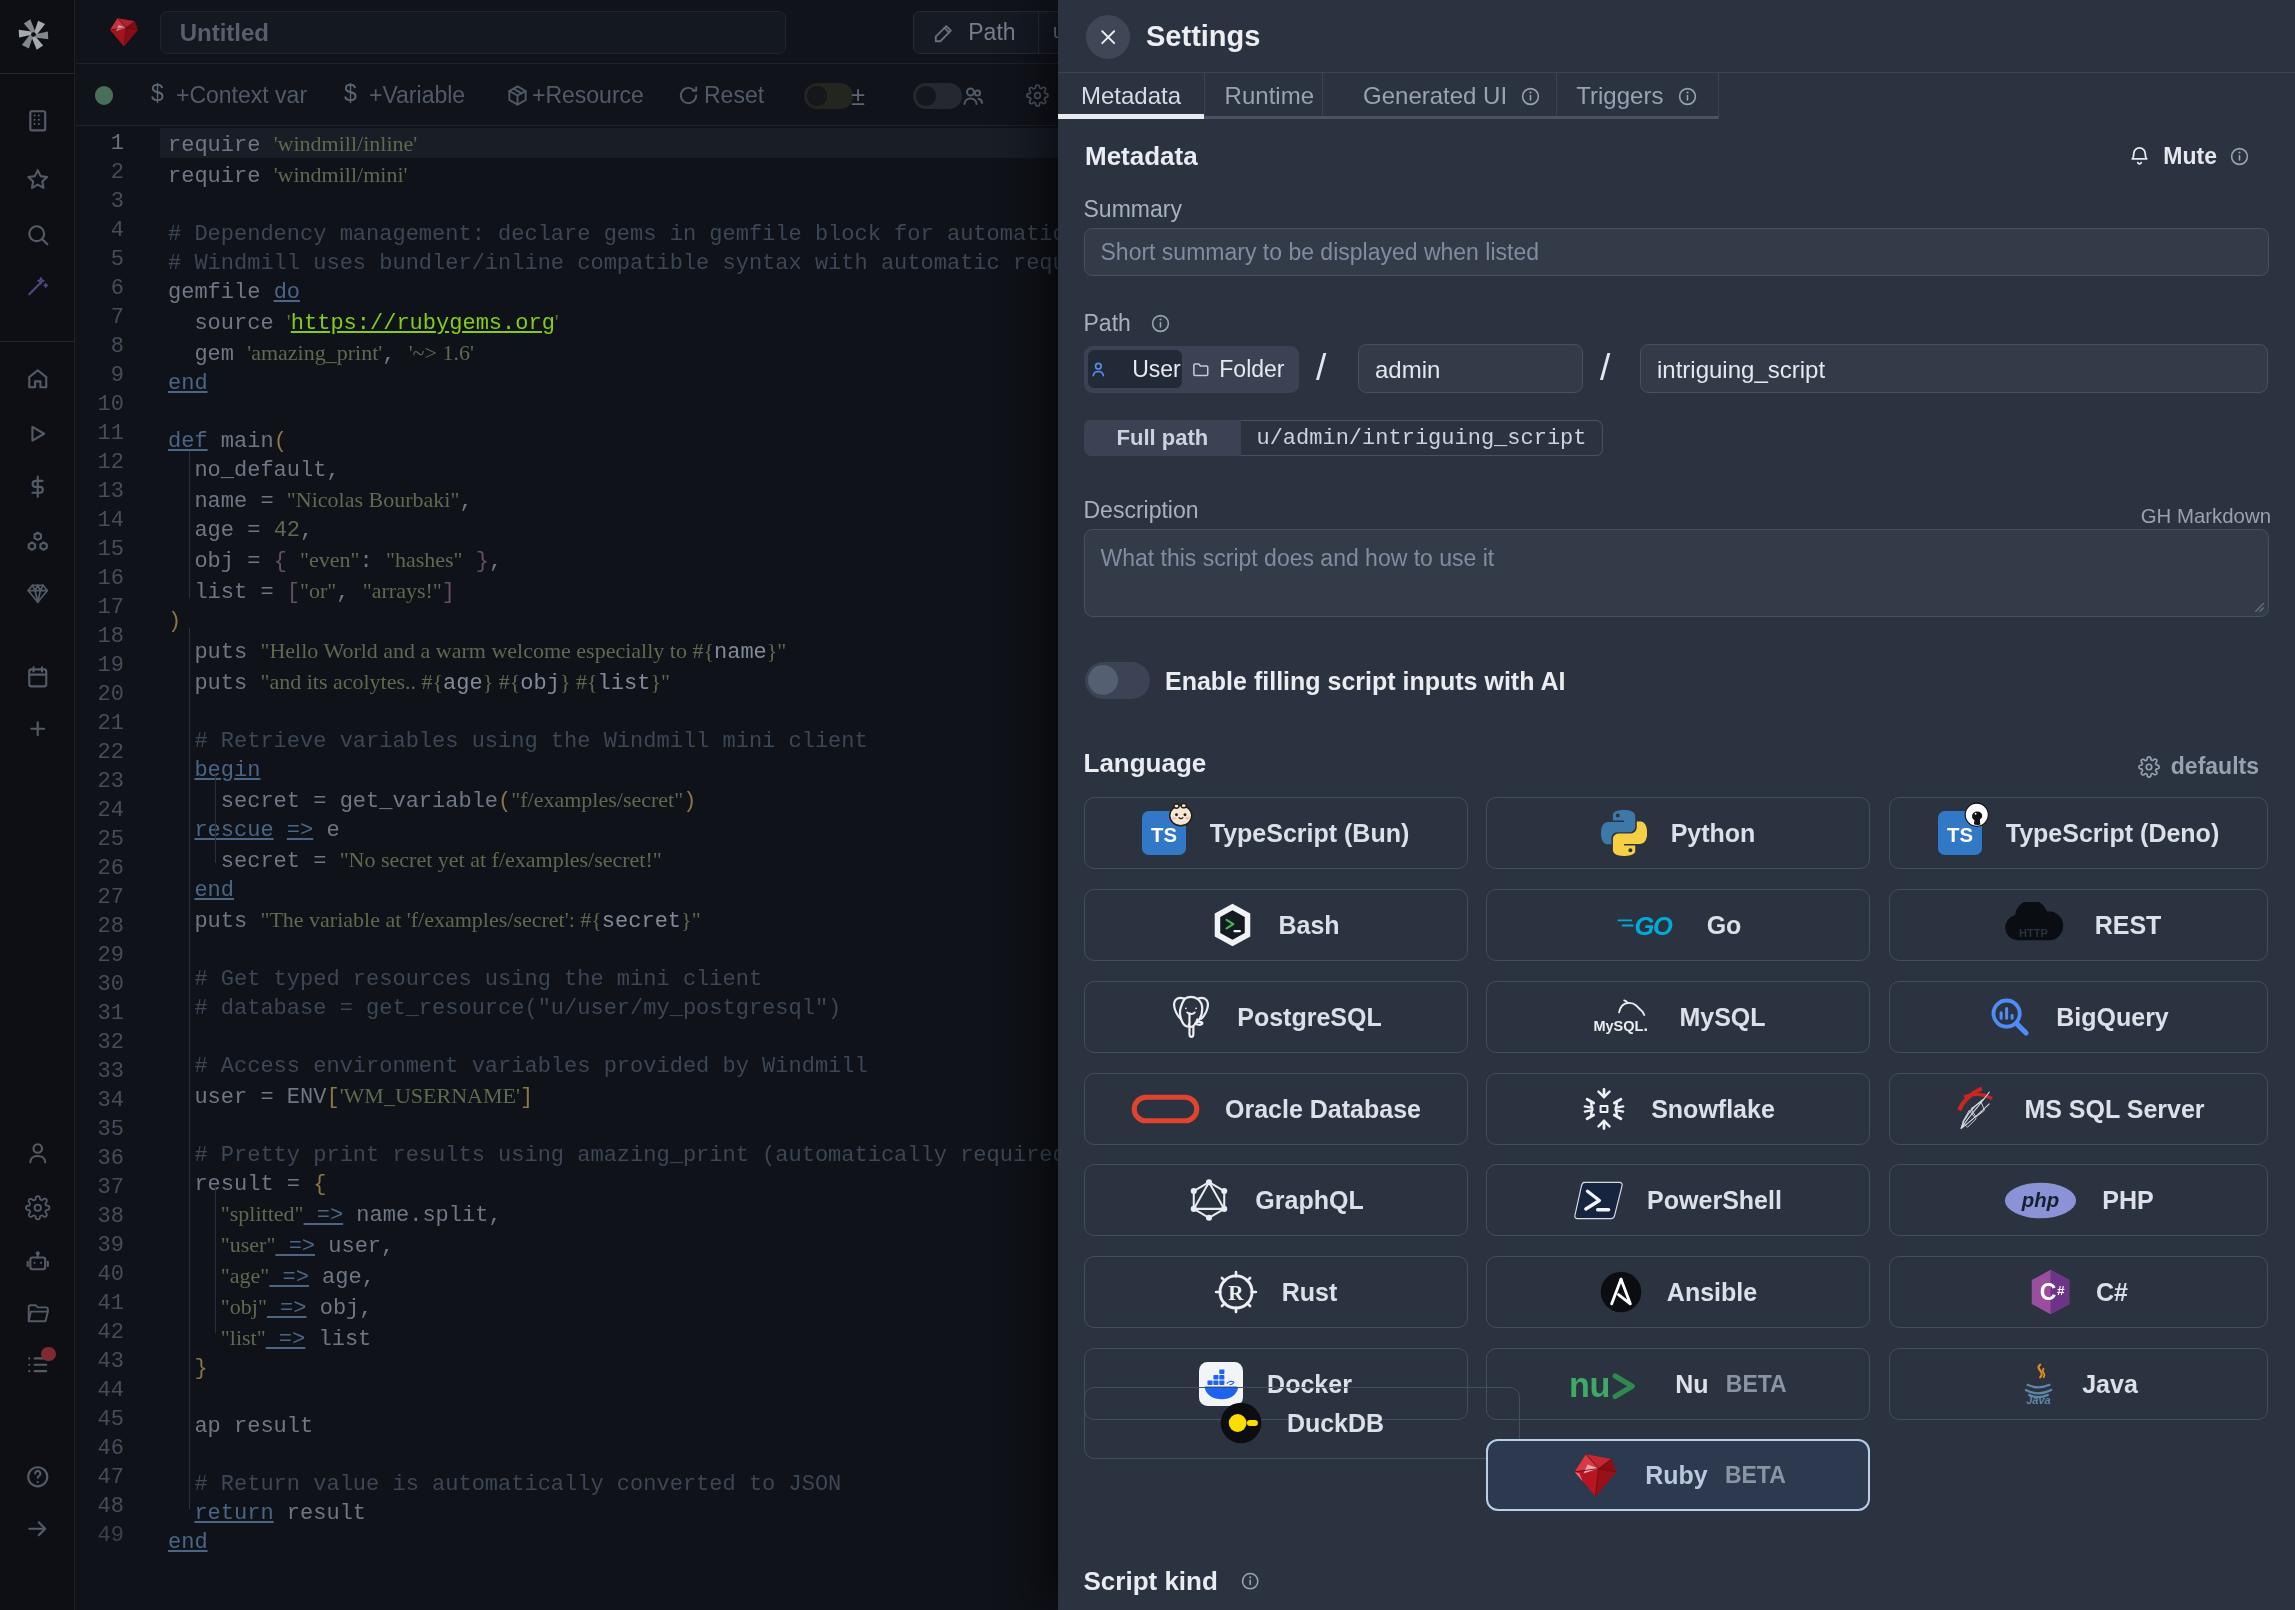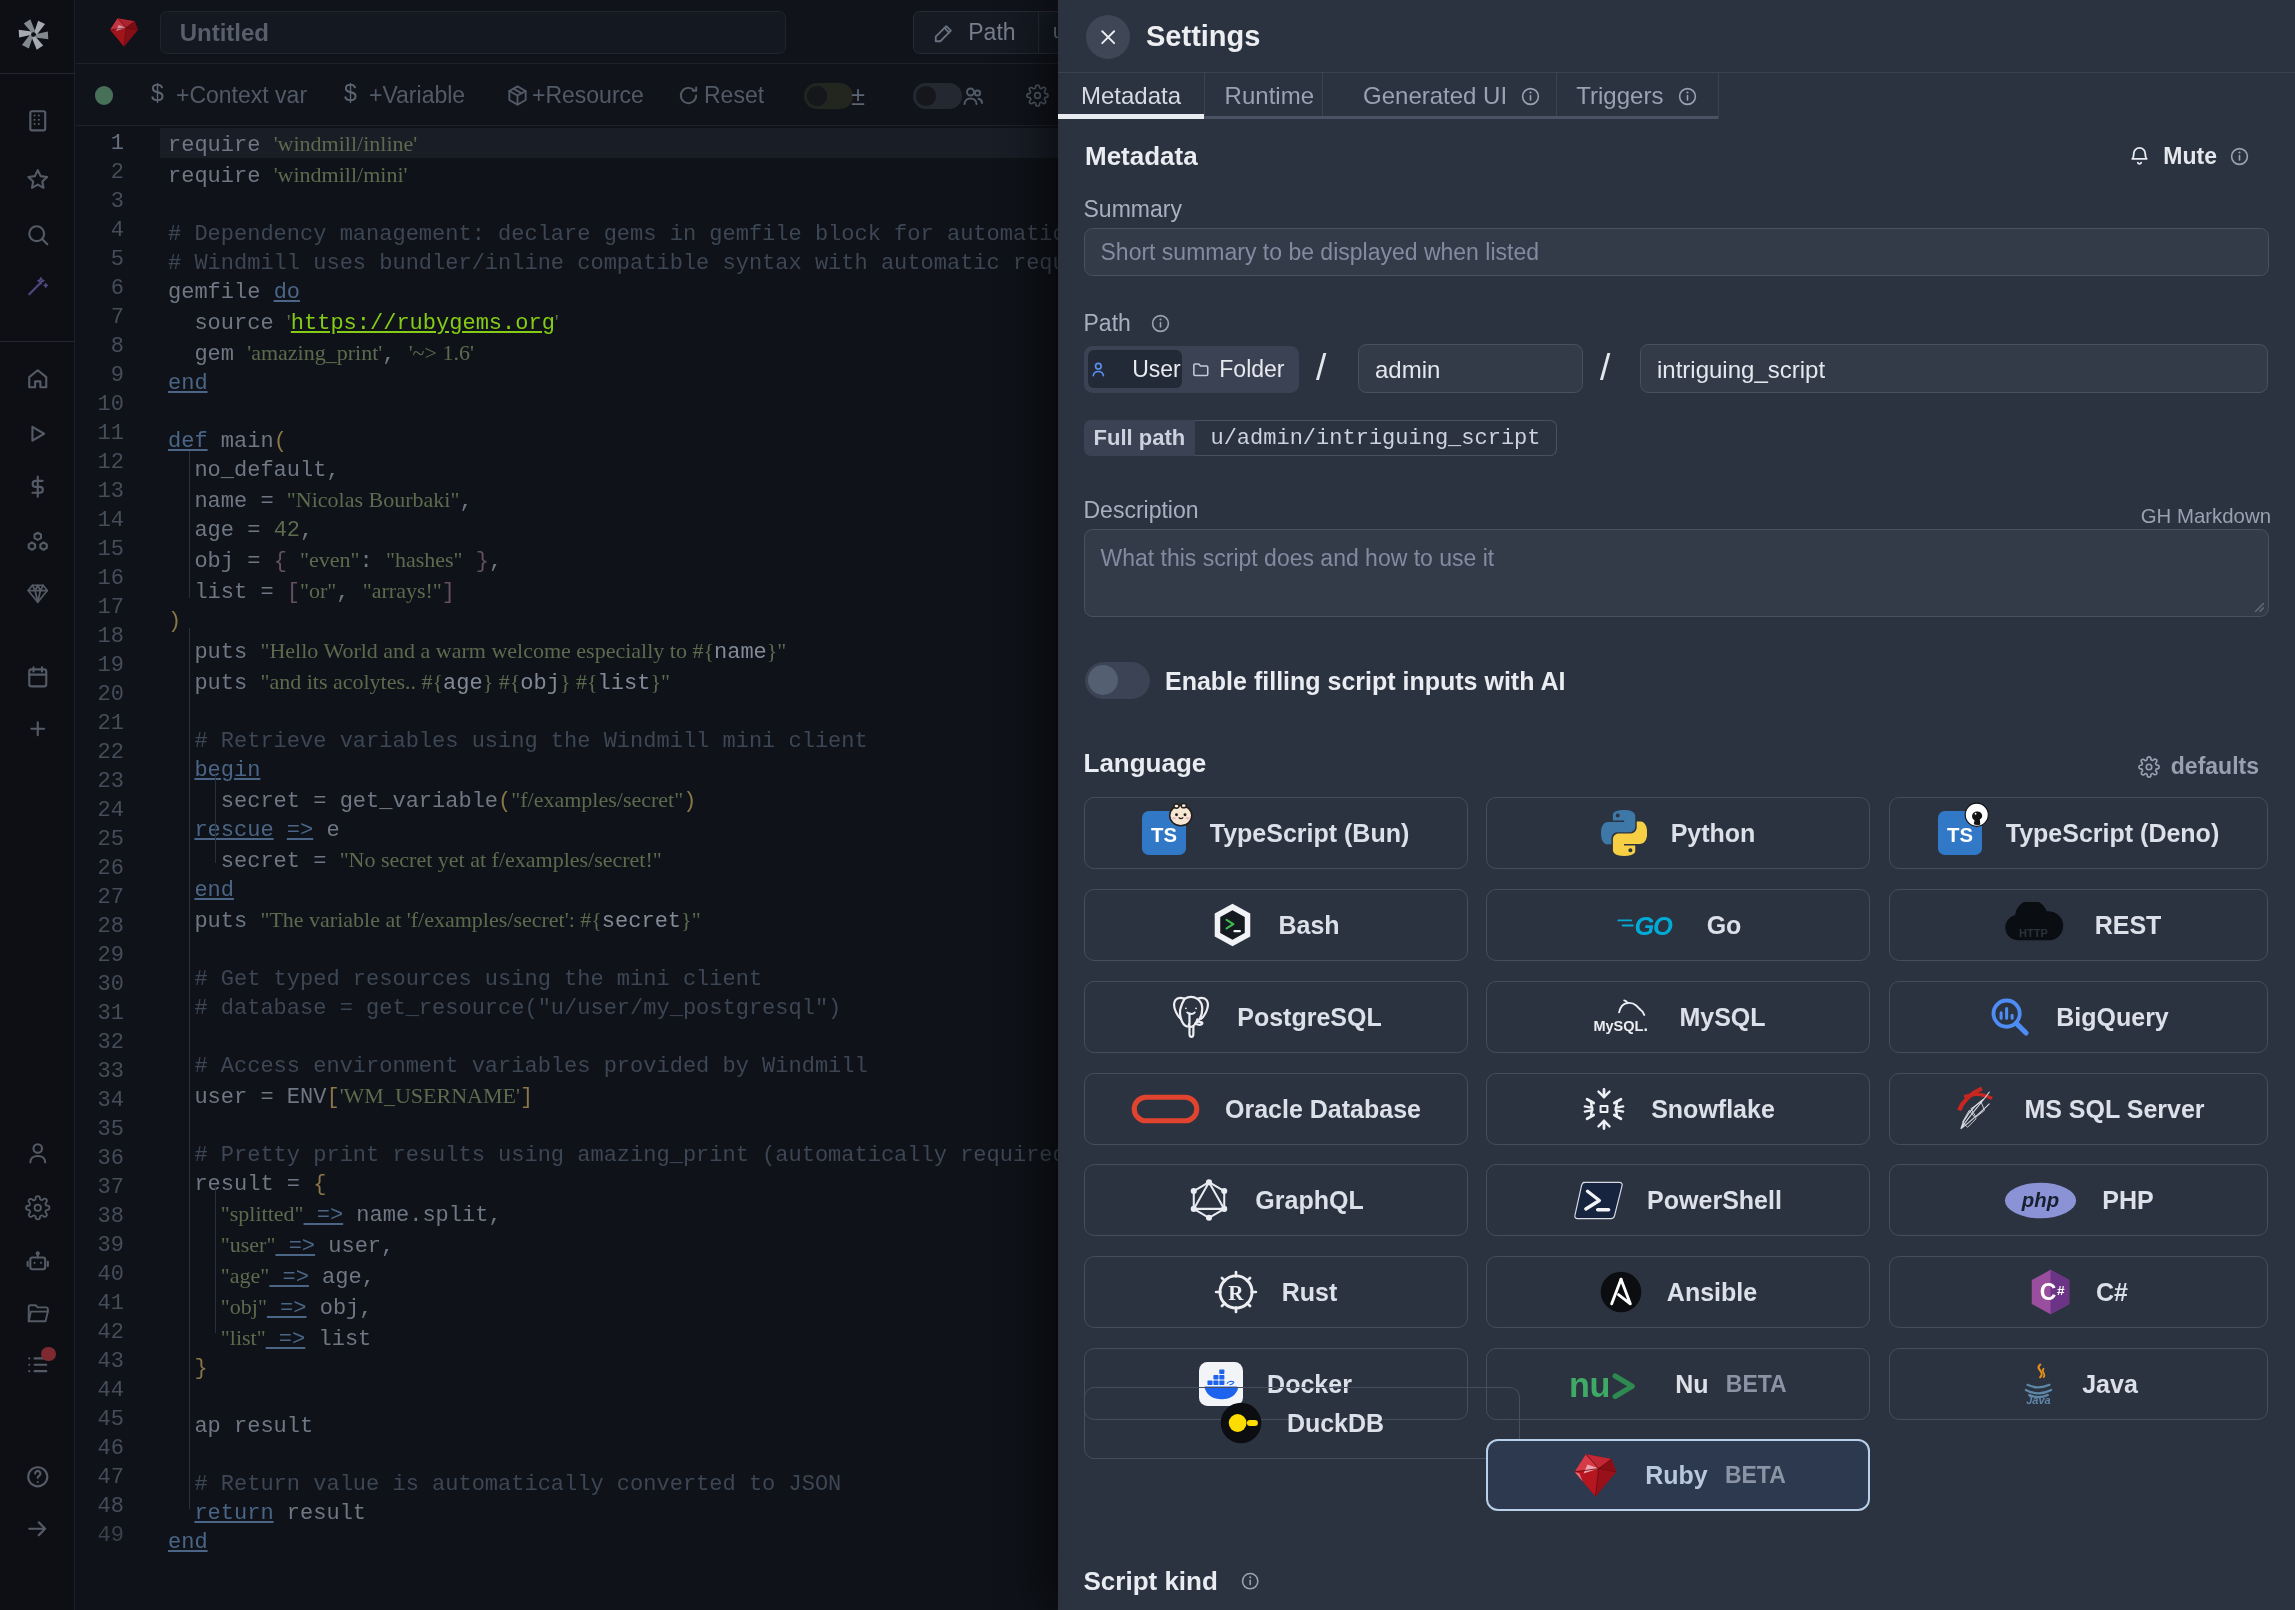--- a/index.html
+++ b/index.html
@@ -51,21 +51,21 @@
 .muterow { position:absolute; right:46px; top:143px; display:flex; align-items:center; gap:12px; color:#e4e7ec; font-size:23px; font-weight:600; }
 .lab { position:absolute; font-size:23px; color:#a8b0bf; display:flex; align-items:center; }
 .input { position:absolute; background:#333b49; border:0.9px solid #49515f; border-radius:8.5px; }
 .ph { position:absolute; left:16px; top:10.2px; font-size:23px; color:#828ba0; }
 .val { position:absolute; left:16px; top:11px; font-size:24px; color:#e3e7ee; }
 .seg { position:absolute; left:25.5px; top:346px; width:215px; height:47px; background:#3a4253; border-radius:8.5px; display:flex; padding:4.3px; }
 .seg-sel { width:94px; height:38px; background:#232a37; border-radius:6px; display:flex; align-items:center; justify-content:center; gap:25px; color:#e6e9ee; font-size:23px; }
 .seg-un { width:113px; height:38px; display:flex; align-items:center; justify-content:center; gap:8.5px; color:#e6e9ee; font-size:23px; }
 .slash { position:absolute; top:347px; font-size:37px; font-weight:300; color:#e3e7ee; }
 .fullpath { position:absolute; left:25.5px; top:420px; height:36px; display:flex; }
-.fp-lab { background:#3a4253; border-radius:6.8px 0 0 6.8px; color:#ccd2dd; font-size:22px; font-weight:600; display:flex; align-items:center; padding:0 10px; }
+.fp-lab { background:#3a4253; border-radius:6.8px 0 0 6.8px; color:#ccd2dd; font-size:22px; font-weight:600; display:flex; align-items:center; padding:0 33px; }
 .fp-val { border:0.9px solid #49515f; border-left:none; border-radius:0 6.8px 6.8px 0; color:#ccd3de; font-family:"Liberation Mono",monospace; font-size:22px; display:flex; align-items:center; padding:0 15.3px; }
 .ghmd { position:absolute; right:25px; top:505px; font-size:20.4px; color:#99a1b0; }
 .aitoggle { position:absolute; left:27px; top:662px; width:65px; height:37px; border-radius:18.7px; background:#3b4354; }
 .knob { position:absolute; left:3.4px; top:3.4px; width:30px; height:30px; border-radius:50%; background:#555f72; }
 .ailab { position:absolute; left:107px; top:667px; font-size:25px; font-weight:600; color:#e9ecf0; }
 .defaults { position:absolute; right:37px; top:753px; display:flex; align-items:center; gap:11px; color:#98a1b1; font-size:23px; font-weight:600; }
 .cell { position:absolute; height:72px; border:0.9px solid #454e5d; border-radius:10.2px; display:flex; align-items:center; justify-content:center; gap:24px; }
 .cell.sel { background:#2d394e; border:2.6px solid #b7cfe9; border-radius:12px; }
 .cic { display:flex; align-items:center; justify-content:center; }
 .clab { font-size:25px; font-weight:600; color:#dce0e8; }

